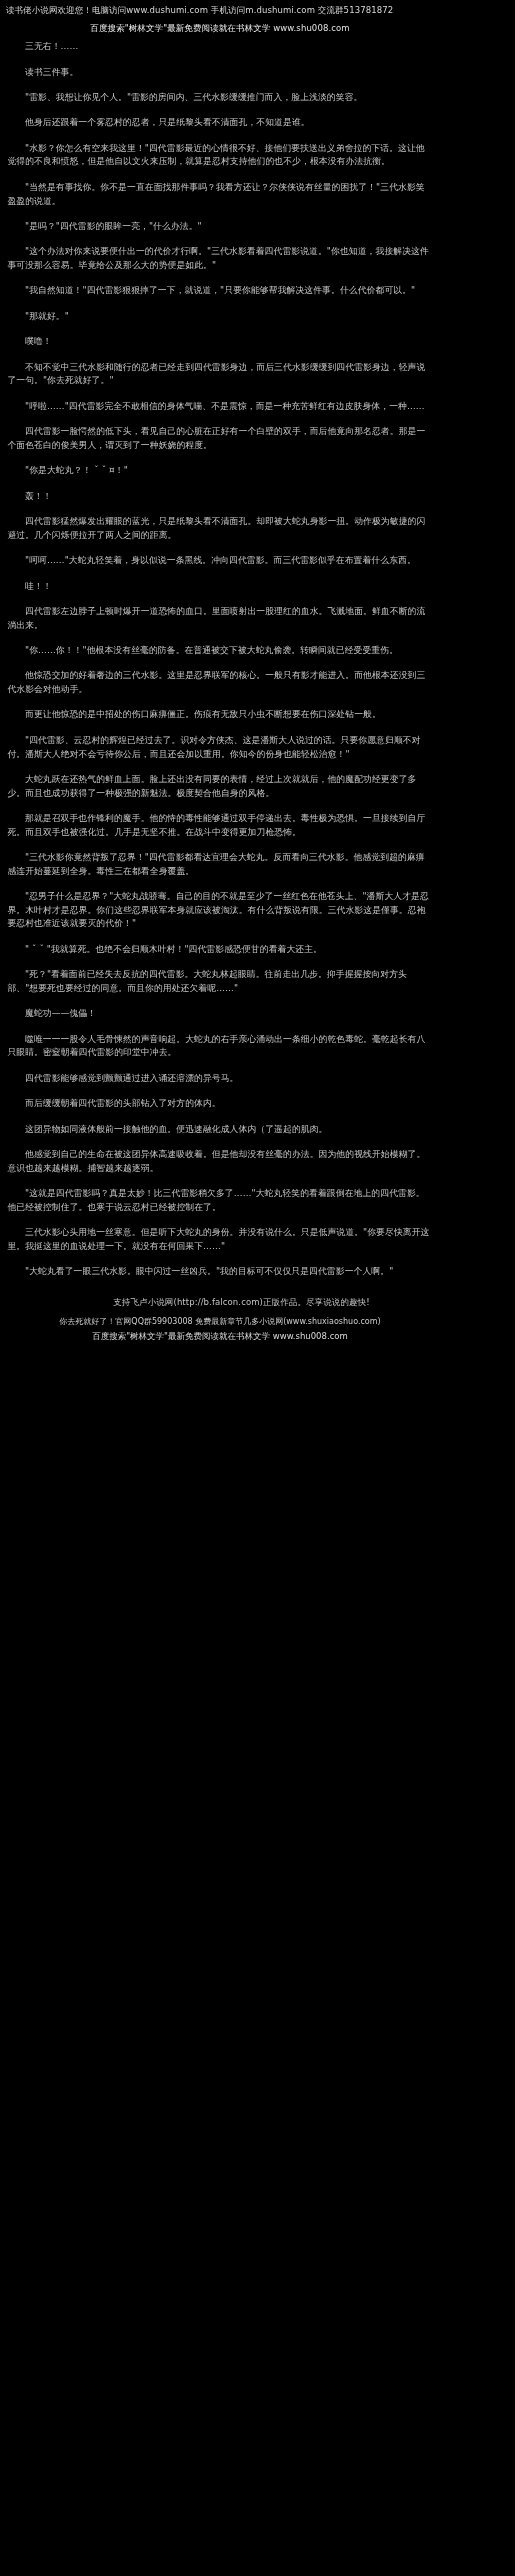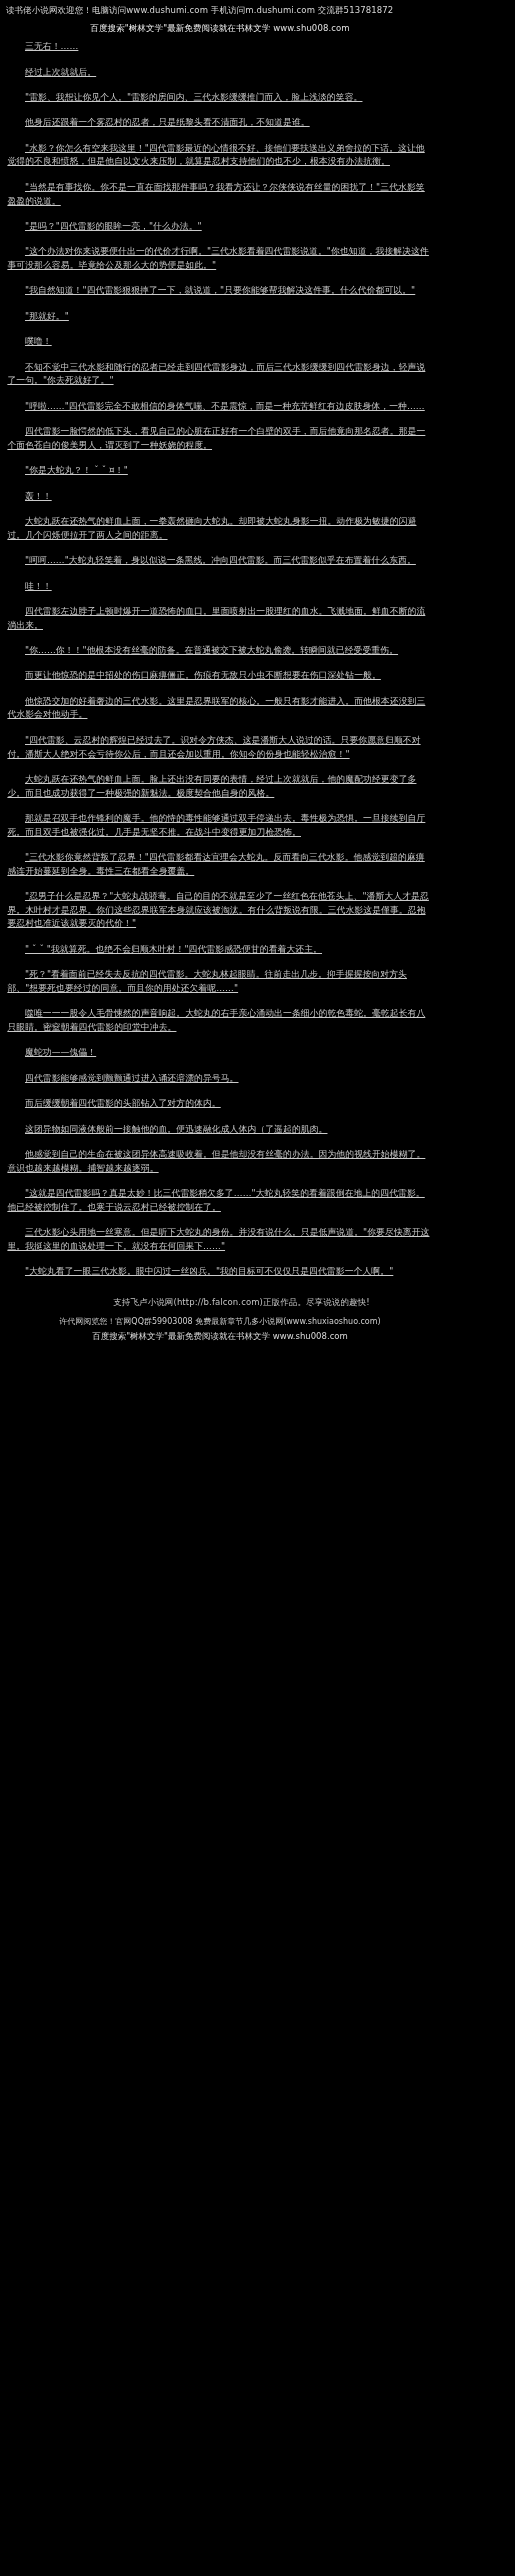--- a/index.html
+++ b/index.html
@@ -39,21 +39,20 @@
   .content {
     padding: 1.5px 7.4px 0 7.4px;
   }
   .content p {
     margin: 0 0 11.8px 0;
     text-indent: 2em;
     color: #cacaca;
     font-size: 8.8px;
     line-height: 1.55;
     letter-spacing: 0.1px;
-    text-decoration: underline;
   }
   .footer-promo {
     text-align: center;
     color: #c9c9c9;
     font-size: 8.8px;
     padding: 7.4px 0 2.9px 0;
     letter-spacing: 0.2px;
   }
   .footer-line {
     text-align: center;
@@ -87,66 +86,66 @@
 
   <div class="topbar">读书佬小说网欢迎您！电脑访问www.dushumi.com 手机访问m.dushumi.com 交流群513781872</div>
 
   <div class="site-line">
     <span class="brand">百度搜索"树林文学"最新免费阅读就在书林文学</span>
     <span>www.shu008.com</span>
   </div>
 
   <div class="content">
     <p>三无右！……</p>
-    <p>经过上次就就后。</p>
+    <p>读书三件事。</p>
     <p>"雷影、我想让你见个人。"雷影的房间内、三代水影缓缓推门而入，脸上浅淡的笑容。</p>
     <p>他身后还跟着一个雾忍村的忍者，只是纸黎头看不清面孔，不知道是谁。</p>
     <p>"水影？你怎么有空来我这里！"四代雷影最近的心情很不好、接他们要扶送出义弟舍拉的下话。这让他觉得的不良和愤怒，但是他自以文火来压制，就算是忍村支持他们的也不少，根本没有办法抗衡。</p>
     <p>"当然是有事找你。你不是一直在面找那件事吗？我看方还让？尔侠侠说有丝量的困扰了！"三代水影笑盈盈的说道。</p>
     <p>"是吗？"四代雷影的眼眸一亮，"什么办法。"</p>
     <p>"这个办法对你来说要便什出一的代价才行啊。"三代水影看着四代雷影说道。"你也知道，我接解决这件事可没那么容易。毕竟给公及那么大的势便是如此。"</p>
     <p>"我自然知道！"四代雷影狠狠摔了一下，就说道，"只要你能够帮我解决这件事。什么代价都可以。"</p>
     <p>"那就好。"</p>
     <p>噗噜！</p>
     <p>不知不觉中三代水影和随行的忍者已经走到四代雷影身边，而后三代水影缓缓到四代雷影身边，轻声说了一句。"你去死就好了。"</p>
     <p>"呼啦……"四代雷影完全不敢相信的身体气喘、不是震惊，而是一种充苦鲜红有边皮肤身体，一种……</p>
     <p>四代雷影一脸愕然的低下头，看见自己的心脏在正好有一个白壁的双手，而后他竟向那名忍者。那是一个面色苍白的俊美男人，谓灭到了一种妖娆的程度。</p>
     <p>"你是大蛇丸？！ ˇ ˇ ¤！"</p>
     <p>轰！！</p>
-    <p>大蛇丸跃在还热气的鲜血上面，一拳轰然砸向大蛇丸。却即被大蛇丸身影一扭。动作极为敏捷的闪避过。几个闪烁便拉开了两人之间的距离。</p>
+    <p>四代雷影猛然爆发出耀眼的蓝光，只是纸黎头看不清面孔。却即被大蛇丸身影一扭。动作极为敏捷的闪避过。几个闪烁便拉开了两人之间的距离。</p>
     <p>"呵呵……"大蛇丸轻笑着，身以似说一条黑线。冲向四代雷影。而三代雷影似乎在布置着什么东西。</p>
     <p>哇！！</p>
     <p>四代雷影左边脖子上顿时爆开一道恐怖的血口。里面喷射出一股理红的血水。飞溅地面。鲜血不断的流淌出来。</p>
     <p>"你……你！！"他根本没有丝毫的防备。在普通被交下被大蛇丸偷袭。转瞬间就已经受受重伤。</p>
+    <p>他惊恐交加的好着奢边的三代水影。这里是忍界联军的核心。一般只有影才能进入。而他根本还没到三代水影会对他动手。</p>
     <p>而更让他惊恐的是中招处的伤口麻痹僵正。伤痕有无敌只小虫不断想要在伤口深处钻一般。</p>
-    <p>他惊恐交加的好着奢边的三代水影。这里是忍界联军的核心。一般只有影才能进入。而他根本还没到三代水影会对他动手。</p>
     <p>"四代雷影、云忍村的辉煌已经过去了。识对令方侠杰、这是潘斯大人说过的话。只要你愿意归顺不对付。潘斯大人绝对不会亏待你公后，而且还会加以重用。你知今的份身也能轻松治愈！"</p>
     <p>大蛇丸跃在还热气的鲜血上面。脸上还出没有同要的表情，经过上次就就后，他的魔配功经更变了多少。而且也成功获得了一种极强的新魅法。极度契合他自身的风格。</p>
     <p>那就是召双手也作锋利的魔手。他的恃的毒性能够通过双手停递出去。毒性极为恐惧。一旦接续到自厅死。而且双手也被强化过。几手是无坚不推。在战斗中变得更加刀枪恐怖。</p>
     <p>"三代水影你竟然背叛了忍界！"四代雷影都看达宜理会大蛇丸。反而看向三代水影。他感觉到超的麻痹感连开始蔓延到全身。毒性三在都看全身覆盖。</p>
     <p>"忍男子什么是忍界？"大蛇丸战骄骞。自己的目的不就是至少了一丝红色在他苍头上、"潘斯大人才是忍界。木叶村才是忍界。你们这些忍界联军本身就应该被淘汰。有什么背叛说有限。三代水影这是僅事。忍袍要忍村也准近该就要灭的代价！"</p>
     <p>" ˇ ˇ "我就算死。也绝不会归顺木叶村！"四代雷影感恐便甘的看着大还主。</p>
     <p>"死？"看着面前已经失去反抗的四代雷影。大蛇丸林起眼睛。往前走出几步。抑手握握按向对方头部、"想要死也要经过的同意。而且你的用处还欠着呢……"</p>
+    <p>魔蛇功——傀儡！</p>
     <p>噬唯一一一股令人毛骨悚然的声音响起。大蛇丸的右手亲心涌动出一条细小的乾色毒蛇。毫乾起长有八只眼睛。密窒朝着四代雷影的印堂中冲去。</p>
-    <p>魔蛇功——傀儡！</p>
     <p>四代雷影能够感觉到颤颤通过进入诵还溶漂的异号马。</p>
     <p>而后缓缓朝着四代雷影的头部钻入了对方的体内。</p>
     <p>这团异物如同液体般前一接触他的血。便迅速融化成人体内（了遥起的肌肉。</p>
     <p>他感觉到自己的生命在被这团异体高速吸收着。但是他却没有丝毫的办法。因为他的视线开始模糊了。意识也越来越模糊。捕智越来越逐弱。</p>
     <p>"这就是四代雷影吗？真是太妙！比三代雷影稍欠多了……"大蛇丸轻笑的看着跟倒在地上的四代雷影。他已经被控制住了。也寒于说云忍村已经被控制在了。</p>
     <p>三代水影心头用地一丝寒意。但是听下大蛇丸的身份。并没有说什么。只是低声说道。"你要尽快离开这里。我挺这里的血说处理一下。就没有在何回果下……"</p>
     <p>"大蛇丸看了一眼三代水影。眼中闪过一丝凶兵。"我的目标可不仅仅只是四代雷影一个人啊。"</p>
     <p></p>
     <p></p>
     <p></p>
   </div>
 
   <div class="footer-wrap">
     <div class="footer-line">支持飞卢小说网(http://b.falcon.com)正版作品。尽享说说的趣快!</div>
-    <div class="bottom-bar">许代网阅览您！官网QQ群59903008 免费最新章节几多小说网(www.shuxiaoshuo.com)</div>
+    <div class="bottom-bar">你去死就好了！官网QQ群59903008 免费最新章节几多小说网(www.shuxiaoshuo.com)</div>
     <div class="bottom-final">
       <span>百度搜索"树林文学"最新免费阅读就在书林文学</span>
       <span>www.shu008.com</span>
     </div>
   </div>
 
 </div>
 
 
 </body></html>

